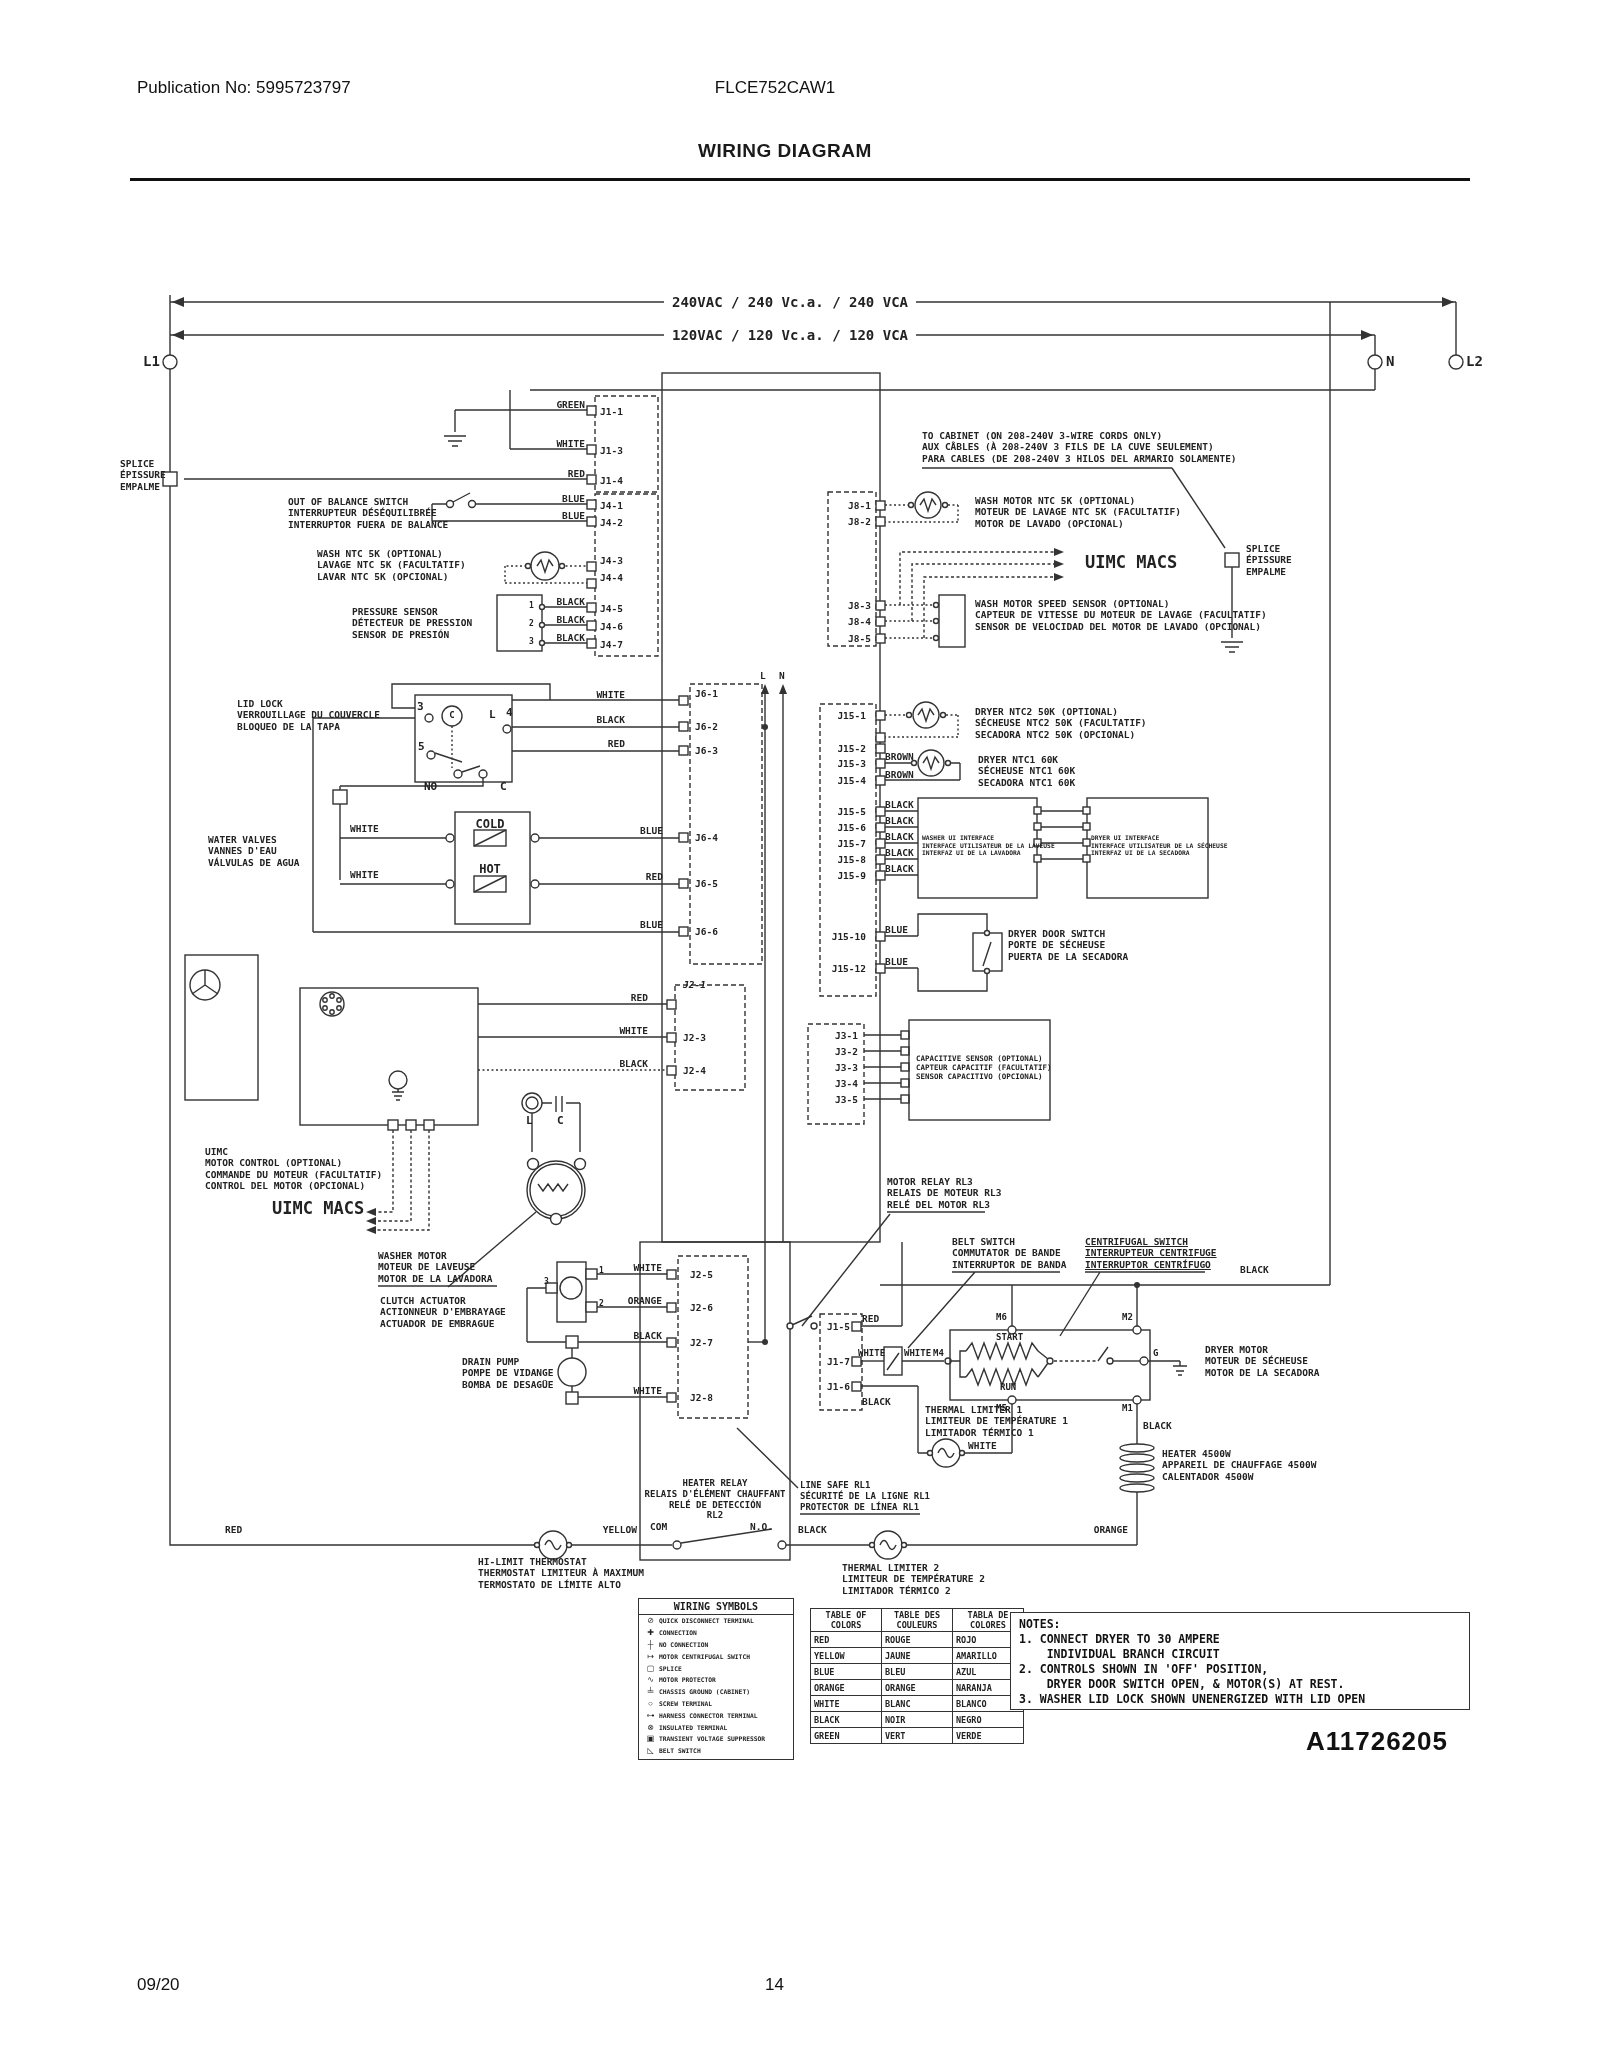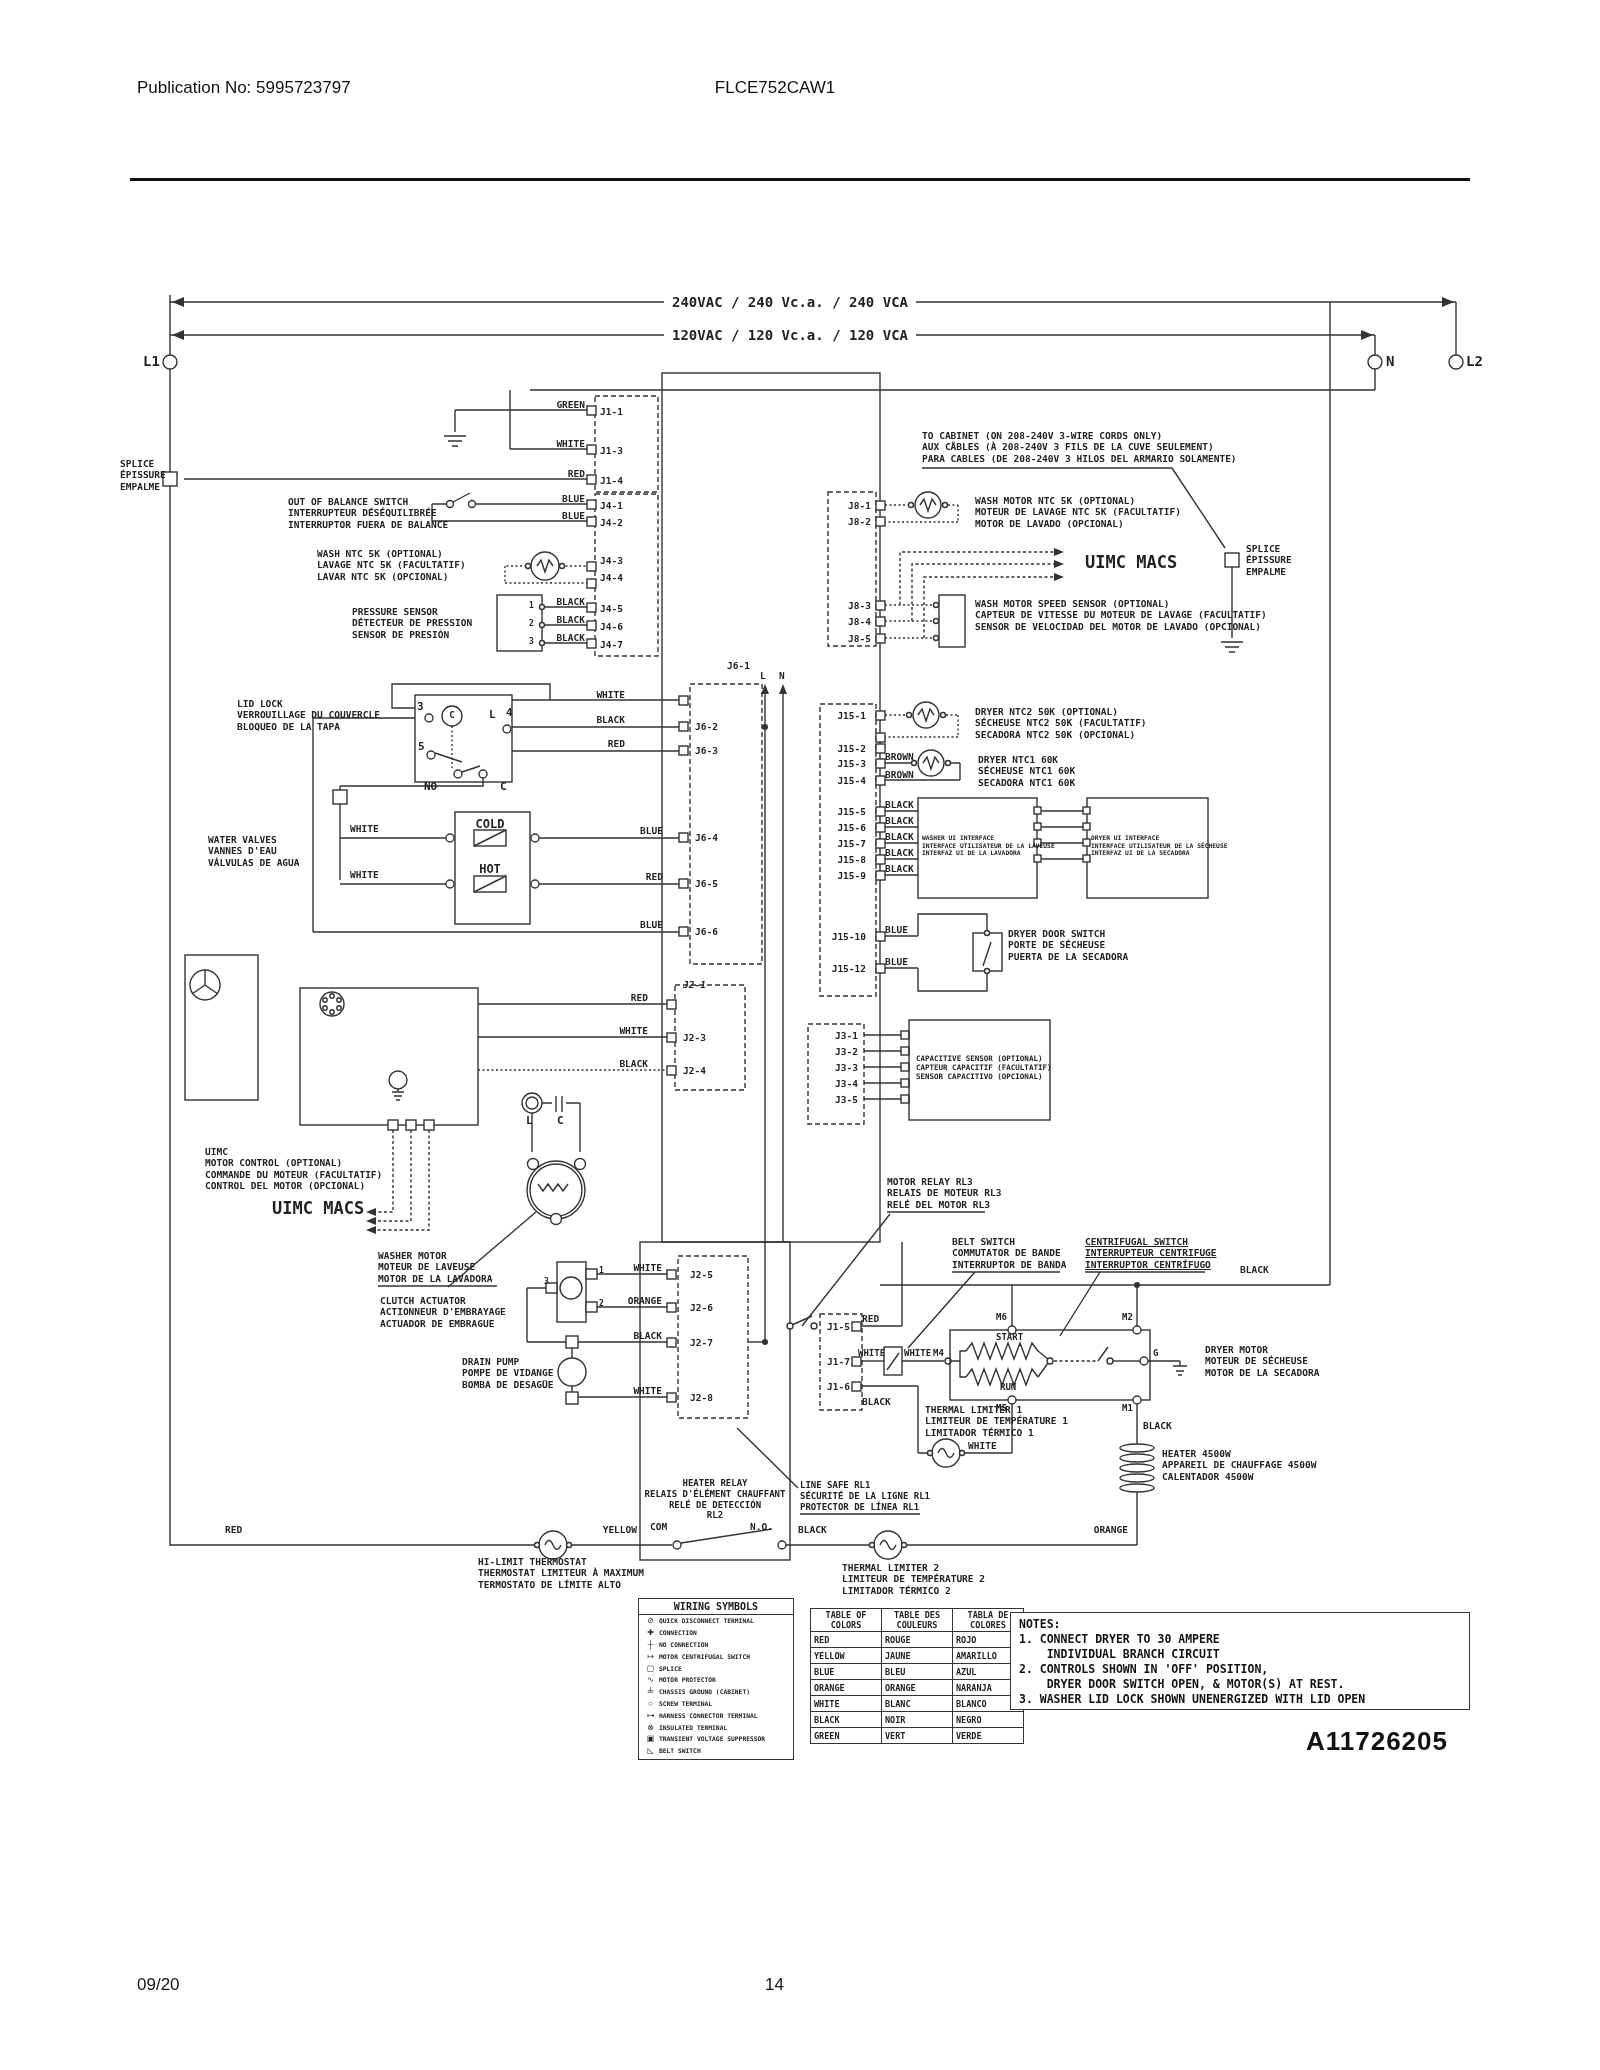--- a/index.html
+++ b/index.html
@@ -28,20 +28,21 @@
   #docnum{position:absolute;font-weight:bold;font-size:26px;color:#111;letter-spacing:1px;}
   .ftr{position:absolute;font-size:17px;color:#111;}
 </style>
 </head>
 <body>
 
 <div id="page">
 
   <div class="hdr" style="left:137px;top:78px;">Publication No: 5995723797</div>
   <div class="hdr" style="left:620px;top:78px;width:310px;text-align:center;">FLCE752CAW1</div>
+  <div id="title" style="top:140px;">WIRING DIAGRAM</div>
   <div id="rule"></div>
 
   <svg width="1600" height="2070" viewBox="0 0 1600 2070">
     <g stroke="#333" stroke-width="1.4" fill="none">
 
       <path d="M170,295 V1545 H539"></path>
       <path d="M170,302 H1456"></path>
       <path d="M170,335 H1375"></path>
       <path d="M1375,335 V355 M1375,369 V390 M530,390 H1375"></path>
       <path d="M1456,302 V355"></path>
@@ -411,21 +412,21 @@
       <div class="lab" style="left: 529px; top: 619px; font-size: 8px;">2</div>
       <div class="lab" style="left: 529px; top: 637px; font-size: 8px;">3</div>
       <div class="lab" style="left: 760px; top: 670px; font-size: 9.5px;">L</div>
       <div class="lab" style="left: 779px; top: 670px; font-size: 9.5px;">N</div>
       <div class="lab" style="left: 237px; top: 698px; font-size: 9.5px;">LID LOCK
 VERROUILLAGE DU COUVERCLE
 BLOQUEO DE LA TAPA</div>
       <div class="lab" style="left: 625px; top: 689px; font-size: 9.5px; transform: translateX(-100%); text-align: right;">WHITE</div>
       <div class="lab" style="left: 625px; top: 714px; font-size: 9.5px; transform: translateX(-100%); text-align: right;">BLACK</div>
       <div class="lab" style="left: 625px; top: 738px; font-size: 9.5px; transform: translateX(-100%); text-align: right;">RED</div>
-      <div class="lab" style="left: 695px; top: 660px; font-size: 9.5px; margin-left: 32px;">J6-1</div>
+      <div class="lab" style="left: 695px; top: 688px; font-size: 9.5px;">J6-1</div>
       <div class="lab" style="left: 695px; top: 721px; font-size: 9.5px;">J6-2</div>
       <div class="lab" style="left: 695px; top: 745px; font-size: 9.5px;">J6-3</div>
       <div class="lab" style="left: 417px; top: 700px; font-size: 11px;">3</div>
       <div class="lab" style="left: 452px; top: 710px; font-size: 9px; transform: translateX(-50%); text-align: center;">C</div>
       <div class="lab" style="left: 489px; top: 708px; font-size: 11px;">L</div>
       <div class="lab" style="left: 506px; top: 706px; font-size: 11px;">4</div>
       <div class="lab" style="left: 418px; top: 740px; font-size: 11px;">5</div>
       <div class="lab" style="left: 424px; top: 780px; font-size: 11px;">NO</div>
       <div class="lab" style="left: 500px; top: 780px; font-size: 11px;">C</div>
       <div class="lab" style="left: 208px; top: 834px; font-size: 9.5px;">WATER VALVES

